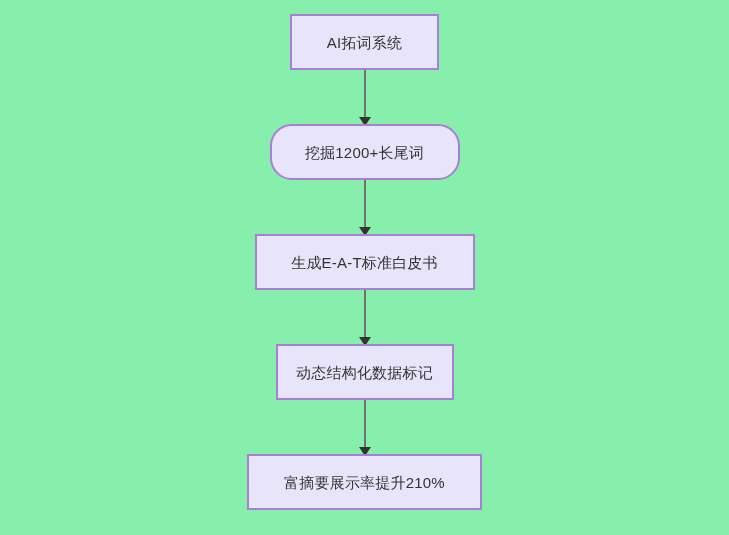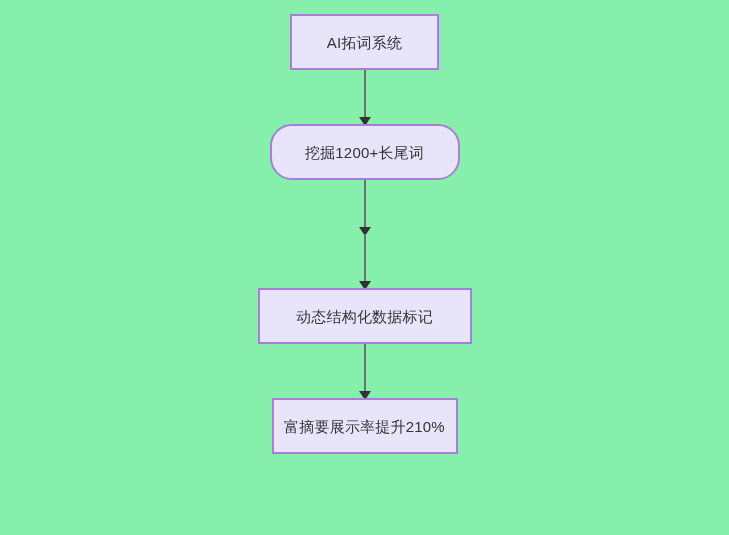--- a/index.html
+++ b/index.html
@@ -52,22 +52,22 @@
     color: #333333;
     letter-spacing: 0.2px;
     white-space: nowrap;
     user-select: none;
   }
 
   
   .node-1 { width: 149px; }
   .node-2 { width: 190px; border-radius: 22px; }
   .node-3 { width: 220px; }
-  .node-4 { width: 214px; text-align: center; }
-  .node-5 { width: 186px; align-items: center; }
+  .node-4 { width: 178px; text-align: center; }
+  .node-5 { width: 235px; align-items: center; }
 
   
   .connector {
     width: 18px;
     height: 54px;
     position: relative;
     display: flex;
     justify-content: center;
     z-index: 0;
   }
@@ -113,20 +113,23 @@
 
     <div class="node node-2">
       <span class="node-label">挖掘1200+长尾词</span>
     </div>
 
     <div class="connector">
       <span class="line"></span>
       <span class="arrow-head"></span>
     </div>
 
+    <div class="node node-3">
+      <span class="node-label">生成E-A-T标准白皮书</span>
+    </div>
 
     <div class="connector">
       <span class="line"></span>
       <span class="arrow-head"></span>
     </div>
 
     <div class="node node-4">
       <span class="node-label">动态结构化数据标记</span>
     </div>
 

